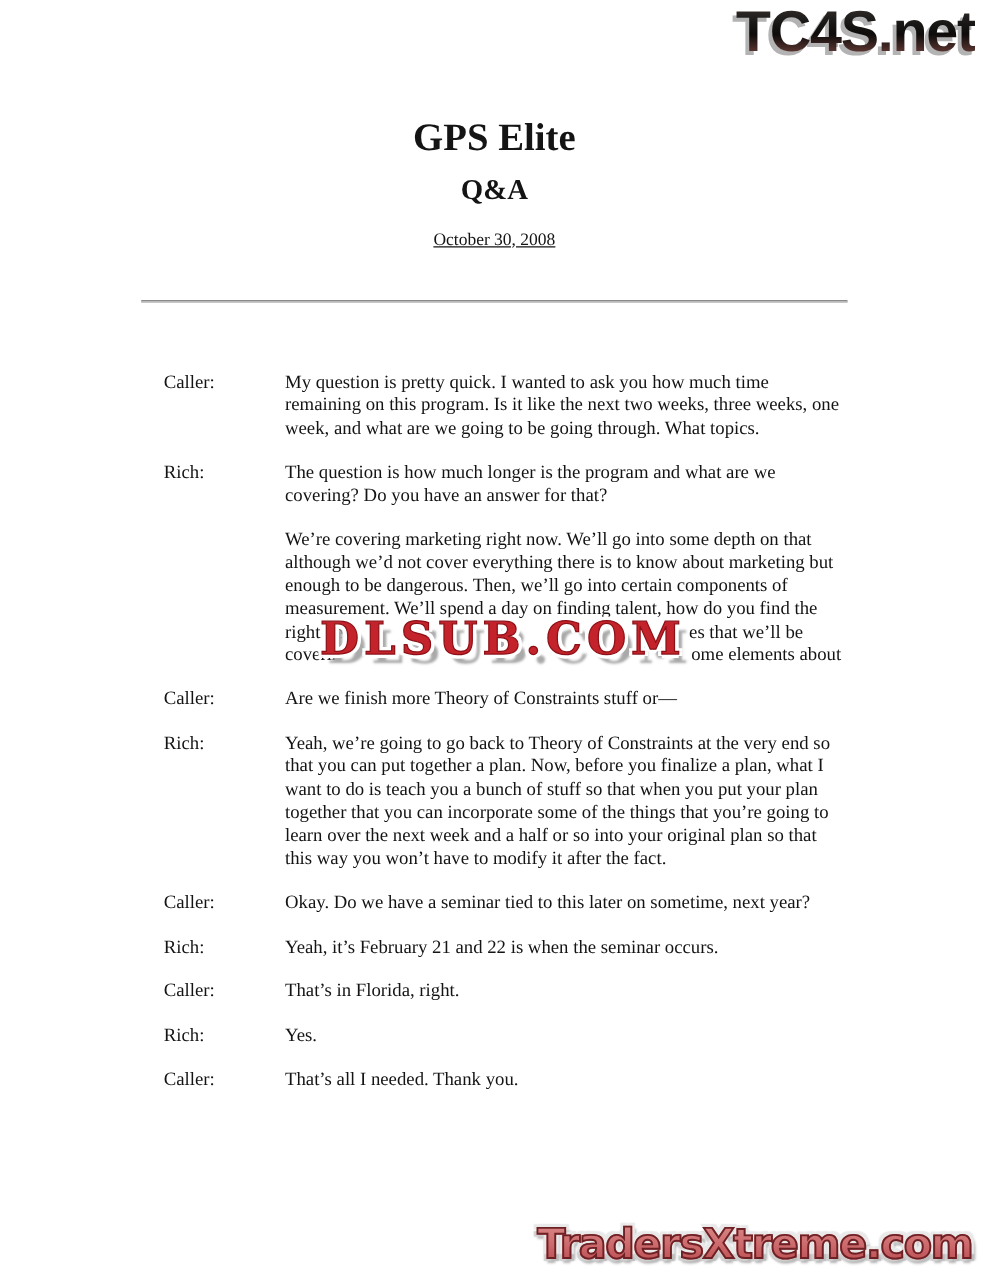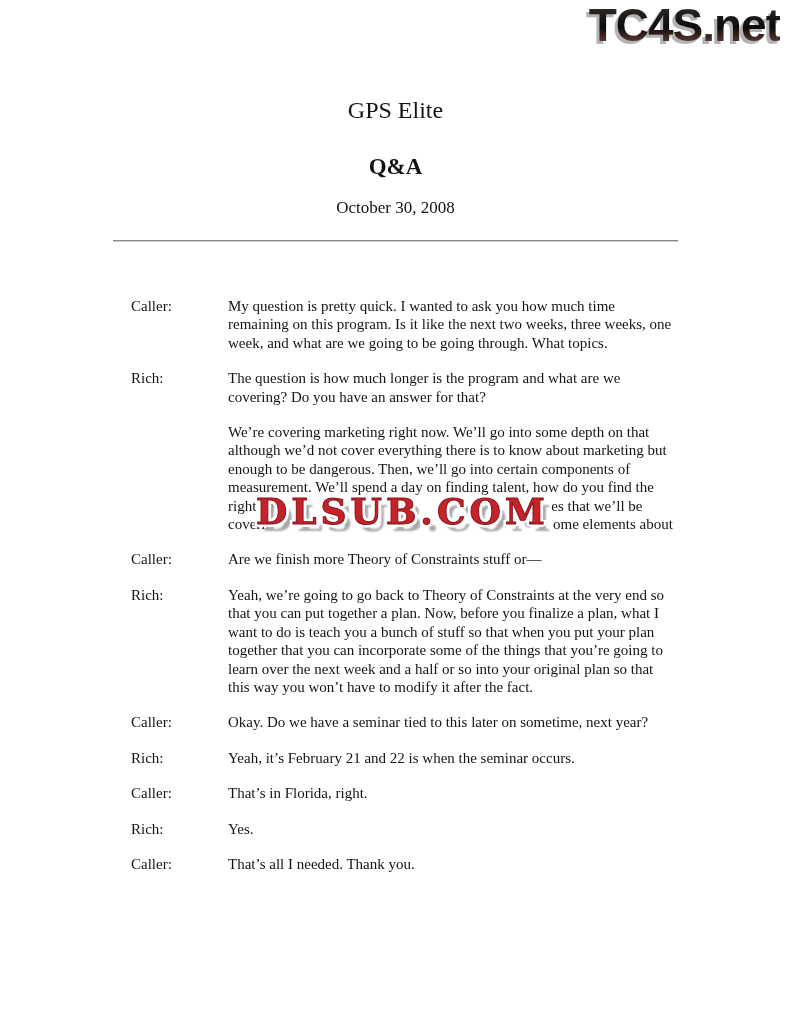--- a/index.html
+++ b/index.html
@@ -44,23 +44,23 @@
   }
 
   
   .doc-header {
     position: absolute;
     top: 93px;
     left: 0;
     width: 100%;
     text-align: center;
   }
-  .doc-title   { font-size: 24px; font-weight: normal; line-height: 34px; }
-  .doc-subtitle{ font-size: 23px; font-weight: bold; line-height: 26px; margin-top: 27px; }
-  .doc-date    { font-size: 17px; line-height: 20px; margin-top: 18px; }
+  .doc-title   { font-size: 31px; font-weight: bold; line-height: 34px; }
+  .doc-subtitle{ font-size: 23px; font-weight: bold; line-height: 26px; margin-top: 12px; }
+  .doc-date    { font-size: 14px; line-height: 20px; margin-top: 18px; text-decoration: underline; }
 
   
   .divider {
     position: absolute;
     top: 240px;
     left: 113px;
     width: 565px;
     height: 2px;
     background: #8a8a8a;
     border-bottom: 1px solid #c9c9c9;
@@ -220,14 +220,18 @@
 
     <div class="entry">
       <div class="speaker">Caller:</div>
       <div class="utterance">That’s all I needed. Thank you.</div>
     </div>
 
   </div>
 
   <div class="dlsub">DLSUB.COM</div>
 
+  <div class="tradersxtreme">
+    <span class="glow-layer">TradersXtreme.com</span>
+    <span class="body-layer">TradersXtreme.com</span>
+  </div>
 
 </div>
 
 </body></html>

